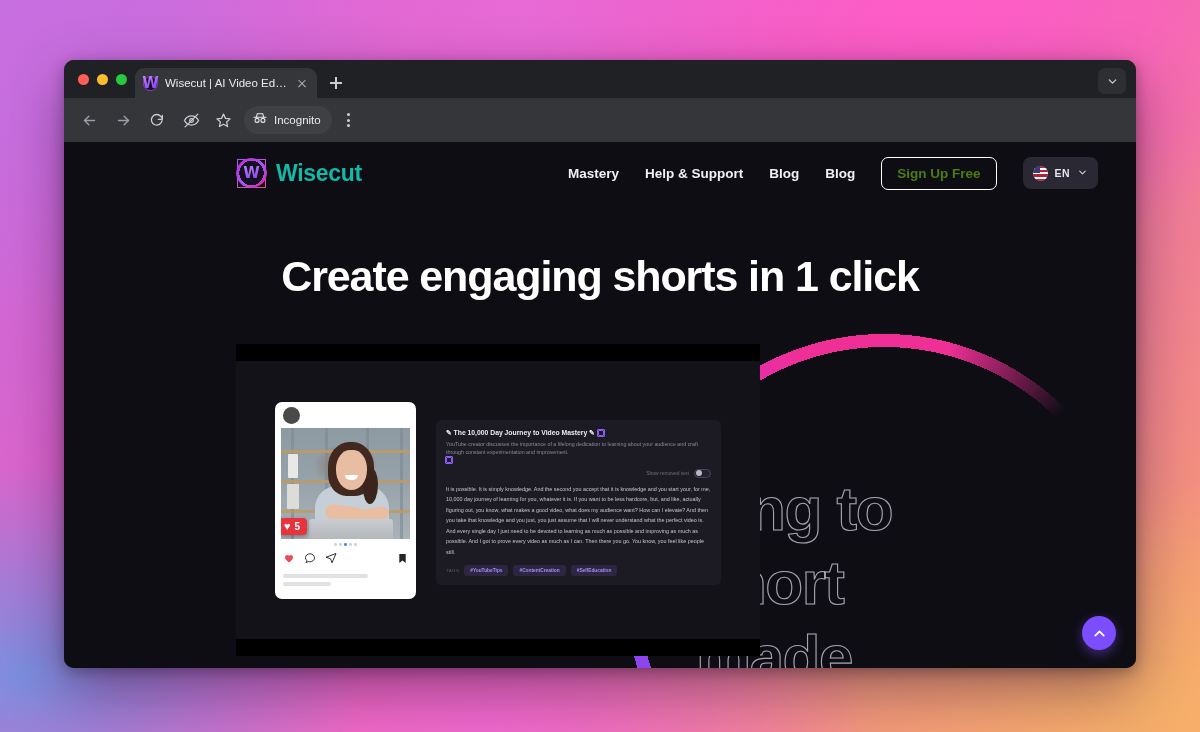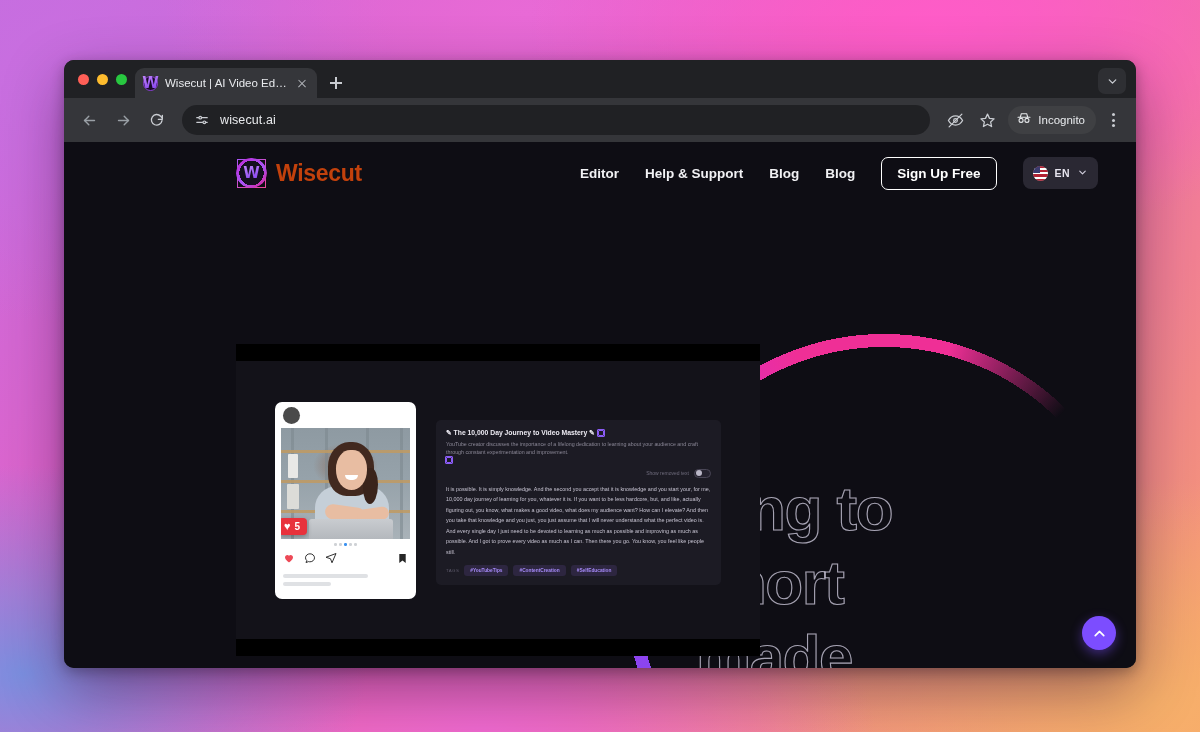--- a/index.html
+++ b/index.html
@@ -174,28 +174,28 @@
     background: linear-gradient(140deg,#c026d3,#a855f7 55%,#e11d8f);
     -webkit-mask: radial-gradient(circle, transparent 0 12.2px, #000 12.2px);
             mask: radial-gradient(circle, transparent 0 12.2px, #000 12.2px);
   }
   .brand-w { font-size: 15px; font-weight: 800; line-height: 1;
     background: linear-gradient(160deg,#c084fc,#7c3aed);
     -webkit-background-clip: text; background-clip: text; color: transparent;
     font-family: "DejaVu Sans", sans-serif;
   }
   .brand-name {
-    font-size: 23px; font-weight: 800; color: #c2410c; letter-spacing: -.3px;
+    font-size: 23px; font-weight: 800; color: #14b8a6; letter-spacing: -.3px;
   }
 
   .nav { margin-left: auto; display: flex; align-items: center; gap: 26px; }
   .nav-link { font-size: 13.5px; font-weight: 700; color: #f1f1f4; white-space: nowrap; }
   .signup-btn {
     border: 1.6px solid #fff; border-radius: 7px;
-    padding: 8px 15px; font-size: 13.5px; font-weight: 800; color: #ffffff;
+    padding: 8px 15px; font-size: 13.5px; font-weight: 800; color: #4d7c0f;
     white-space: nowrap;
   }
   .lang {
     display: flex; align-items: center; gap: 7px;
     background: #2a2833; border-radius: 8px;
     padding: 7px 10px;
   }
   .flag {
     width: 15px; height: 15px; border-radius: 50%;
     background:
@@ -418,31 +418,20 @@
           <polyline points="13 6 19 12 13 18"></polyline>
         </svg>
     </div>
     <div class="navbtn">
       <svg width="16" height="16" viewBox="0 0 24 24" fill="none" stroke="#c9ccd1" stroke-width="2" stroke-linecap="round" stroke-linejoin="round">
         <polyline points="20 5 20 11 14 11"></polyline>
         <path d="M19.5 13a8 8 0 1 1-2-6.7L20 9"></path>
       </svg>
     </div>
 
-    <div class="omnibox">
-      <span class="omni-icon">
-        <svg width="14" height="14" viewBox="0 0 24 24" fill="none" stroke="#c9ccd1" stroke-width="2" stroke-linecap="round">
-          <line x1="3" y1="8" x2="21" y2="8"></line>
-            <line x1="3" y1="16" x2="21" y2="16"></line>
-          <circle cx="9" cy="8" r="2.3" fill="#35363a"></circle>
-            <circle cx="16" cy="16" r="2.3" fill="#35363a"></circle>
-        </svg>
-      </span>
-      <span class="omni-url">wisecut.ai</span>
-    </div>
 
     <div class="tool-right">
       <div class="navbtn">
         <svg width="17" height="17" viewBox="0 0 24 24" fill="none" stroke="#c9ccd1" stroke-width="1.8" stroke-linecap="round" stroke-linejoin="round">
           <path d="M2 12s3.6-6.5 10-6.5S22 12 22 12s-3.6 6.5-10 6.5S2 12 2 12z"></path>
           <circle cx="12" cy="12" r="2.6"></circle>
             <line x1="3" y1="21" x2="21" y2="3"></line>
         </svg>
       </div>
       <div class="navbtn">
@@ -476,37 +465,38 @@
     <div class="site-header">
       <div class="brand">
         <span class="brand-mark">
           <span class="brand-ring"></span>
           <span class="brand-w">W</span>
         </span>
         <span class="brand-name">Wisecut</span>
       </div>
 
       <div class="nav">
-        <span class="nav-link">Editor</span>
+        <span class="nav-link">Mastery</span>
         <span class="nav-link">Help &amp; Support</span>
         <span class="nav-link">Blog</span>
         <span class="nav-link">Blog</span>
         <span class="signup-btn">Sign Up Free</span>
         <span class="lang">
           <span class="flag"></span>
           <span class="lang-code">EN</span>
           <span>
             <svg width="11" height="11" viewBox="0 0 24 24" fill="none" stroke="#cfccdb" stroke-width="2.6" stroke-linecap="round" stroke-linejoin="round">
                 <polyline points="6 9 12 15 18 9"></polyline>
               </svg>
           </span>
         </span>
       </div>
     </div>
 
+    <h1 class="headline">Create engaging shorts in 1 click</h1>
 
     <div class="outline-stack">
       <div>long to</div>
       <div>short</div>
       <div>made</div>
 
     </div>
 
     <div class="video-card">
       <div class="letterbox top"></div>

